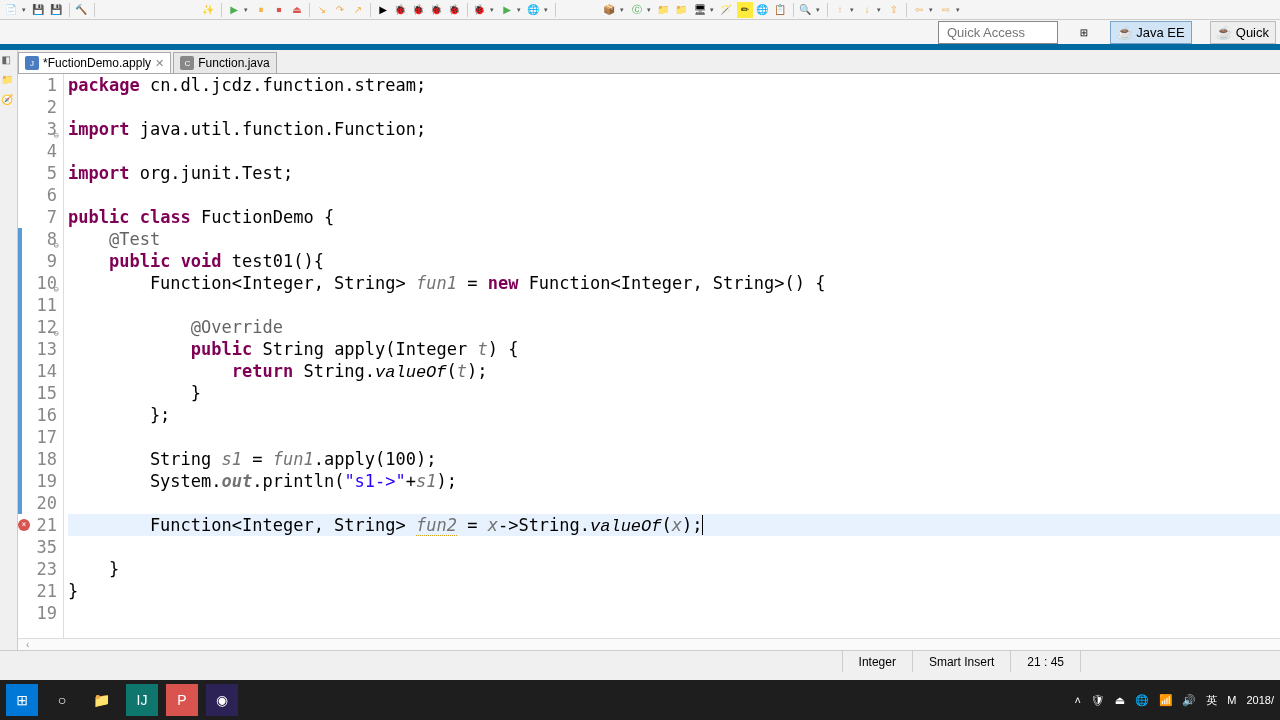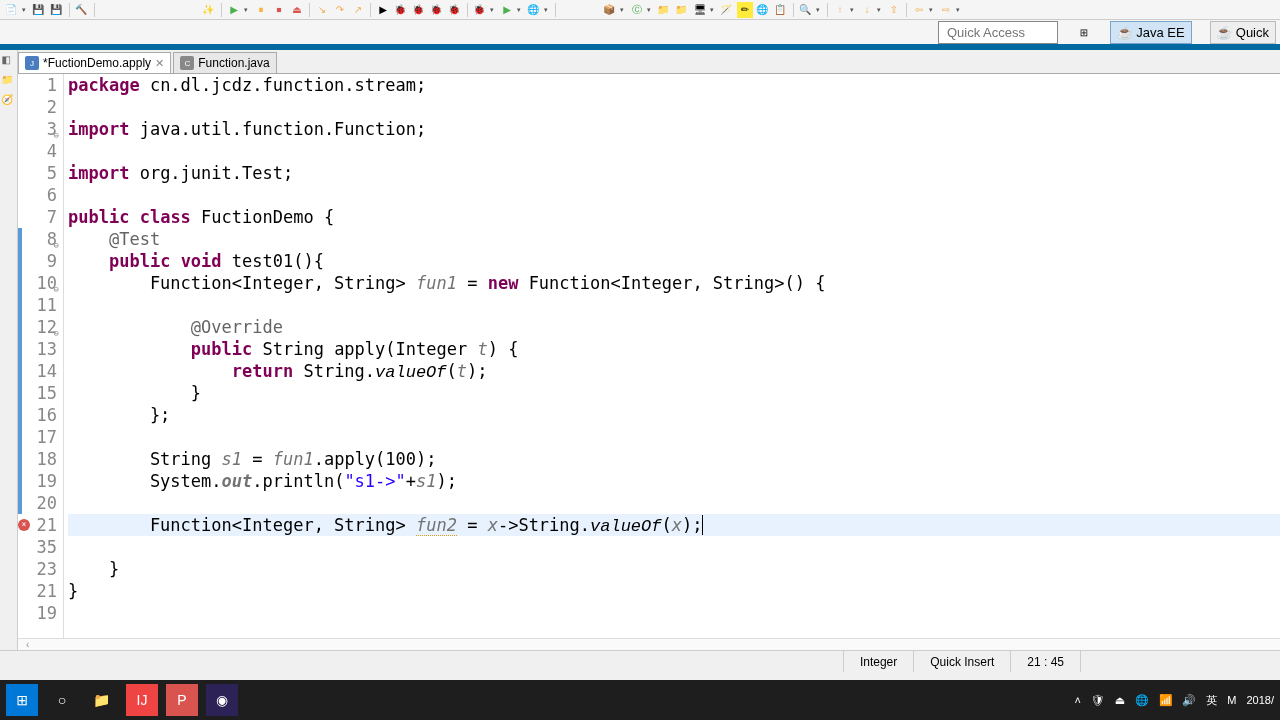--- a/index.html
+++ b/index.html
@@ -173,30 +173,30 @@
         </div>
       <div class="code-body" id="code-body"><div class="code-line"><span class="kw">package</span><span> cn.dl.jcdz.function.stream;</span></div><div class="code-line"></div><div class="code-line"><span class="kw">import</span><span> java.util.function.Function;</span></div><div class="code-line"></div><div class="code-line"><span class="kw">import</span><span> org.junit.Test;</span></div><div class="code-line"></div><div class="code-line"><span class="kw">public</span><span> </span><span class="kw">class</span><span> FuctionDemo {</span></div><div class="code-line"><span>    </span><span class="ann">@Test</span></div><div class="code-line"><span>    </span><span class="kw">public</span><span> </span><span class="kw">void</span><span> test01(){</span></div><div class="code-line"><span>        Function&lt;Integer, String&gt; </span><span class="field">fun1</span><span> = </span><span class="kw">new</span><span> Function&lt;Integer, String&gt;() {</span></div><div class="code-line"></div><div class="code-line"><span>            </span><span class="ann">@Override</span></div><div class="code-line"><span>            </span><span class="kw">public</span><span> String apply(Integer </span><span class="field">t</span><span>) {</span></div><div class="code-line"><span>                </span><span class="kw">return</span><span> String.</span><span class="method-it">valueOf</span><span>(</span><span class="field">t</span><span>);</span></div><div class="code-line"><span>            }</span></div><div class="code-line"><span>        };</span></div><div class="code-line"></div><div class="code-line"><span>        String </span><span class="field">s1</span><span> = </span><span class="field">fun1</span><span>.apply(100);</span></div><div class="code-line"><span>        System.</span><span class="field kw">out</span><span>.println(</span><span class="str">"s1-&gt;"</span><span>+</span><span class="field">s1</span><span>);</span></div><div class="code-line"></div><div class="code-line highlight"><span>        Function&lt;Integer, String&gt; </span><span class="field underline-warn">fun2</span><span> = </span><span class="field">x</span><span>-&gt;String.</span><span class="method-it">valueOf</span><span>(</span><span class="field">x</span><span>);</span><span class="cursor"></span></div><div class="code-line"></div><div class="code-line"><span>    }</span></div><div class="code-line"><span>}</span></div><div class="code-line"></div></div>
     </div>
     <div class="scroll-hint">‹</div>
   </div>
 </div>
 
 <div class="status-bar">
   <div class="status-left"></div>
   <div class="status-cell">Integer</div>
-  <div class="status-cell">Quick Insert</div>
+  <div class="status-cell">Smart Insert</div>
   <div class="status-cell">21 : 45</div>
   <div class="status-cell" style="width:200px"></div>
 </div>
 
 <div class="taskbar">
   <div class="task-icon" style="background:#0078d7">⊞</div>
   <div class="task-icon">○</div>
   <div class="task-icon" style="color:#f0ad4e">📁</div>
-  <div class="task-icon" style="background:#ef4444">IJ</div>
+  <div class="task-icon" style="background:#0f766e">IJ</div>
   <div class="task-icon" style="background:#d9534f">P</div>
   <div class="task-icon" style="background:#2c2255">◉</div>
   <div class="task-right">
     <span>˄</span>
     <span>🛡</span>
     <span>⏏</span>
     <span>🌐</span>
     <span>📶</span>
     <span>🔊</span>
     <span>英</span>

